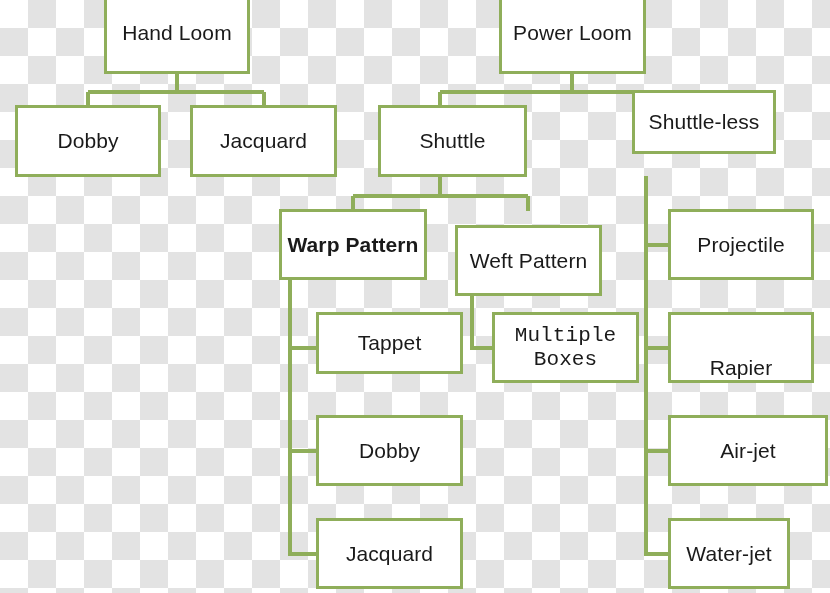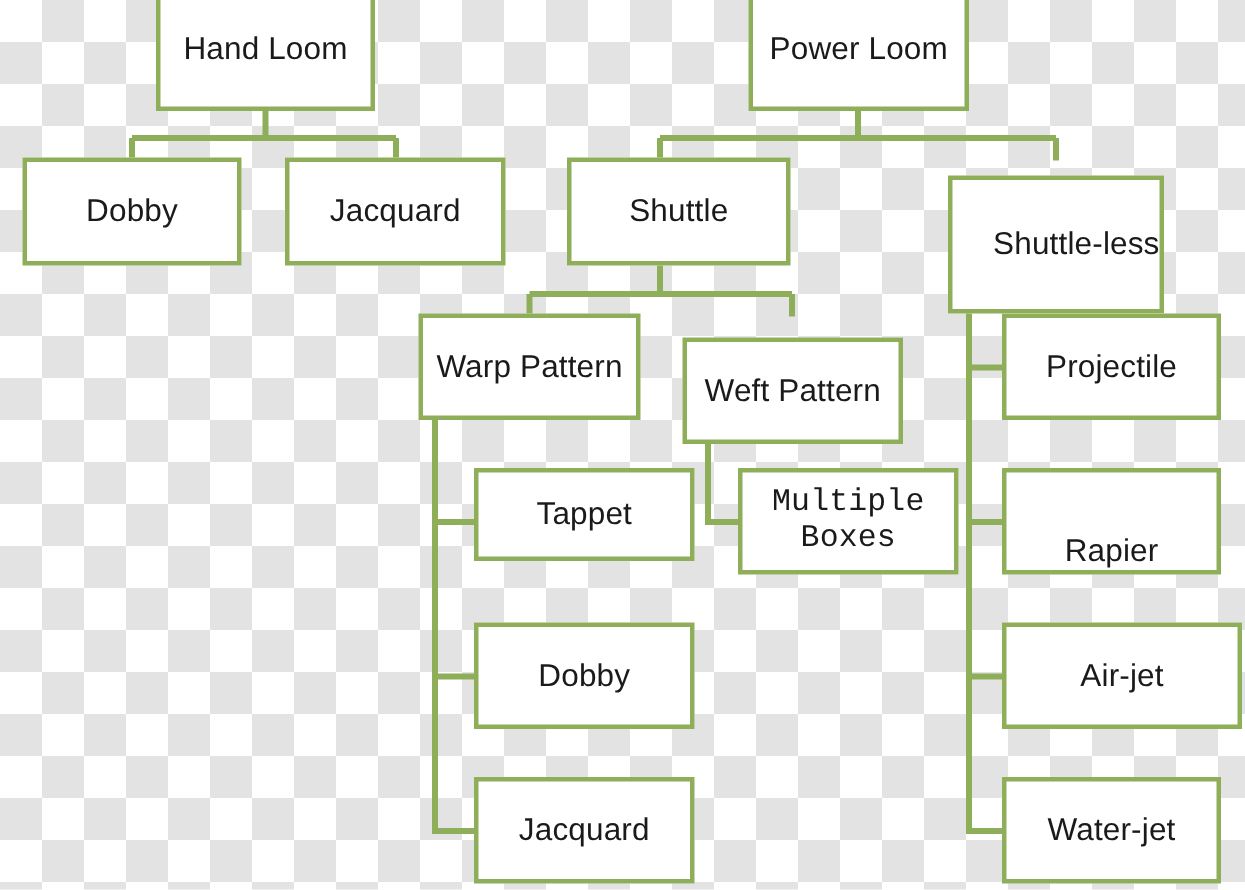--- a/index.html
+++ b/index.html
@@ -98,27 +98,27 @@
       </g>
     </g>
   </svg>
 
   <div id="nodes-layer">
       <div class="node" style="left: 104px; top: -8px; width: 146px; height: 82px;"><span>Hand Loom</span></div>
       <div class="node" style="left: 499px; top: -8px; width: 147px; height: 82px;"><span>Power Loom</span></div>
       <div class="node" style="left: 15px; top: 105px; width: 146px; height: 72px;"><span>Dobby</span></div>
       <div class="node" style="left: 190px; top: 105px; width: 147px; height: 72px;"><span>Jacquard</span></div>
       <div class="node" style="left: 366px; top: 105px; width: 149px; height: 72px; margin-left: 12px;"><span>Shuttle</span></div>
-      <div class="node" style="left: 632px; top: 117px; width: 144px; height: 92px; justify-content: flex-end;"><span>Shuttle-less</span></div>
-      <div class="node" style="left: 279px; top: 209px; width: 148px; height: 71px;"><span>Warp Pattern</span></div>
+      <div class="node" style="left: 632px; top: 90px; width: 144px; height: 64px;"><span>Shuttle-less</span></div>
+      <div class="node" style="left: 279px; top: 209px; width: 148px; height: 71px; font-weight: bold;"><span>Warp Pattern</span></div>
       <div class="node" style="left: 455px; top: 209px; width: 147px; height: 71px; margin-top: 16px;"><span>Weft Pattern</span></div>
       <div class="node" style="left: 668px; top: 209px; width: 146px; height: 71px;"><span>Projectile</span></div>
       <div class="node" style="left: 316px; top: 312px; width: 147px; height: 62px;"><span>Tappet</span></div>
       <div class="node" style="left: 492px; top: 312px; width: 147px; height: 71px; font-family: Liberation Mono, monospace;"><span>Multiple
 Boxes</span></div>
       <div class="node" style="left: 668px; top: 312px; width: 146px; height: 71px; align-items: flex-end;"><span>Rapier</span></div>
       <div class="node" style="left: 316px; top: 415px; width: 147px; height: 71px;"><span>Dobby</span></div>
       <div class="node" style="left: 668px; top: 415px; width: 160px; height: 71px;"><span>Air-jet</span></div>
       <div class="node" style="left: 316px; top: 518px; width: 147px; height: 71px;"><span>Jacquard</span></div>
-      <div class="node" style="left: 668px; top: 518px; width: 146px; height: 71px;"><span>Water-jet</span></div>
+      <div class="node" style="left: 668px; top: 518px; width: 122px; height: 71px;"><span>Water-jet</span></div>
     </div>
 
 </div>
 
 </body></html>

